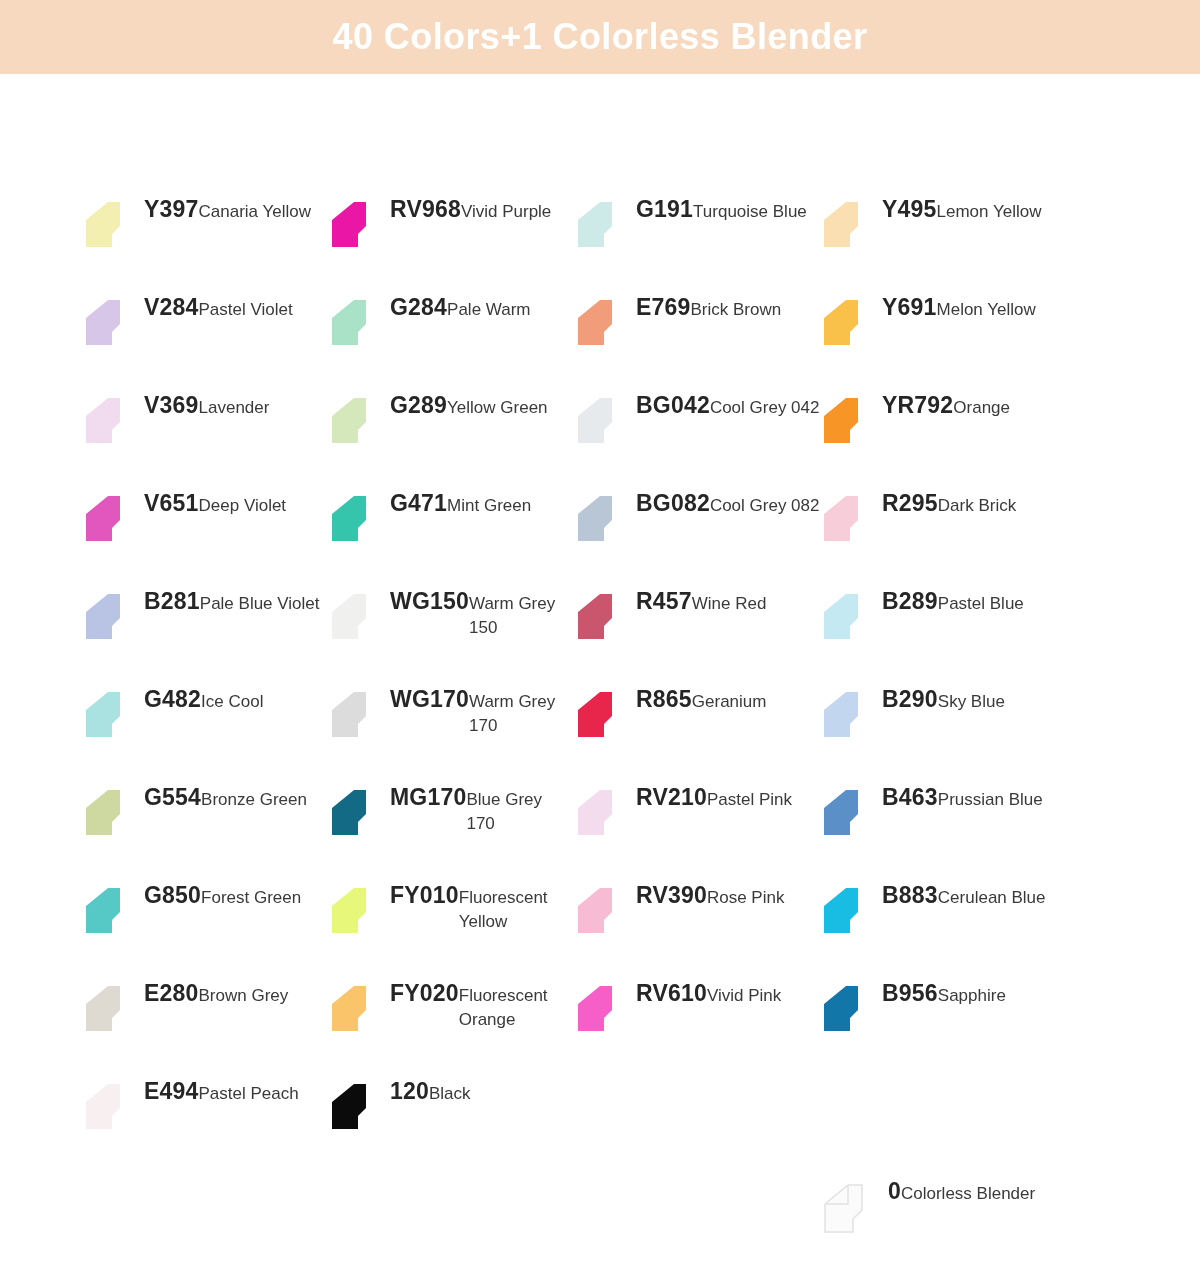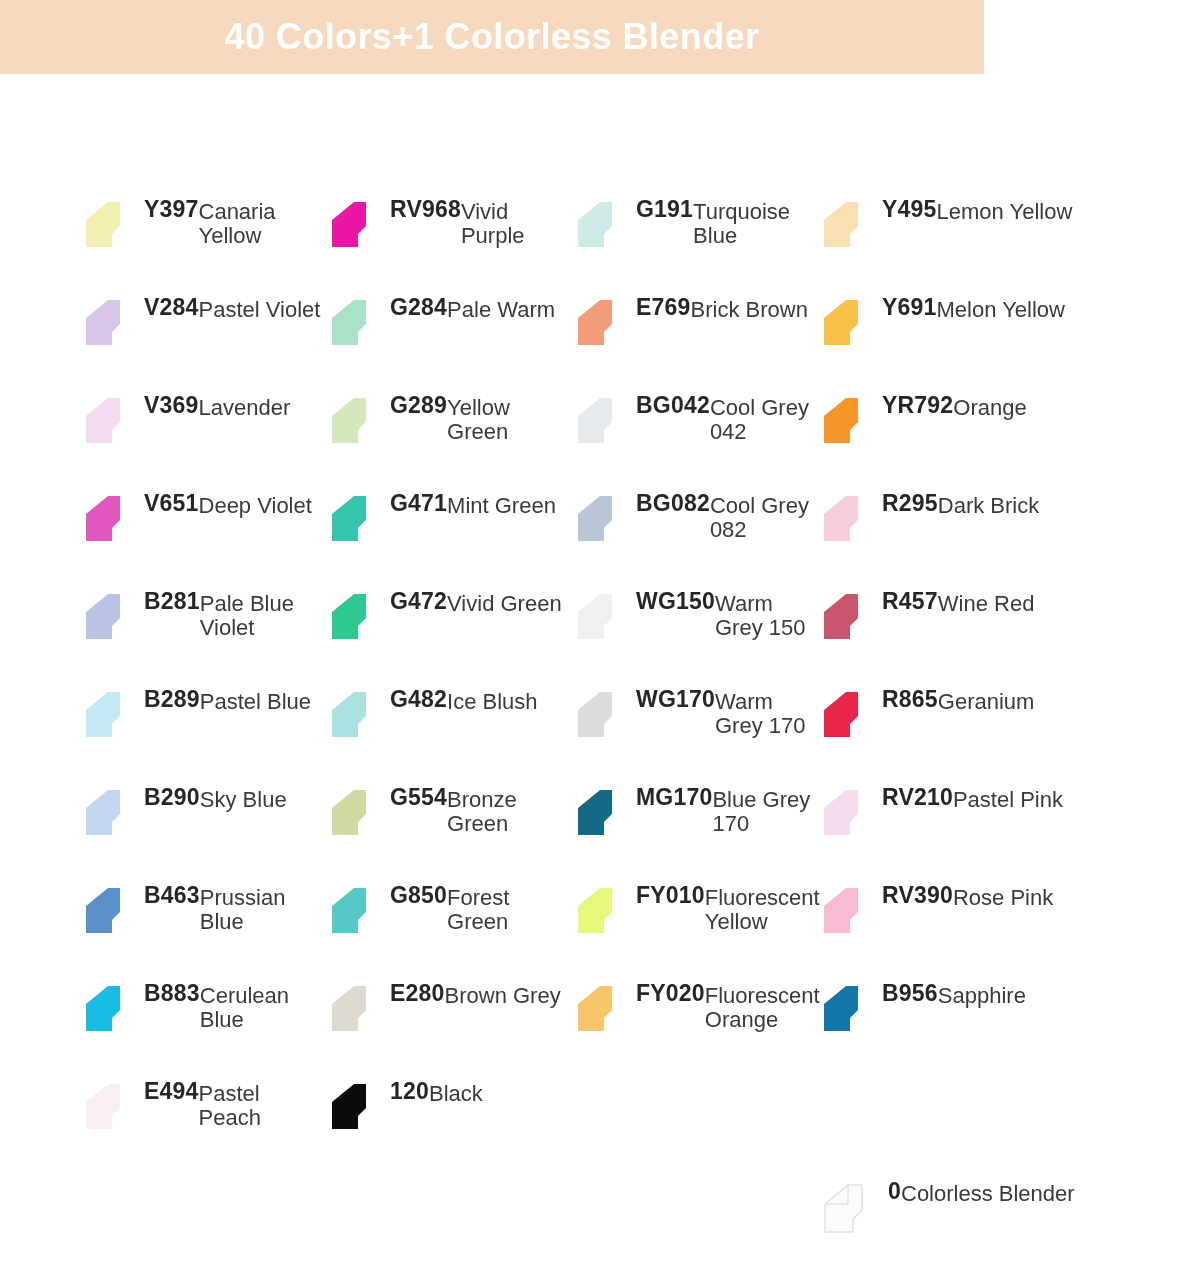--- a/index.html
+++ b/index.html
@@ -8,21 +8,21 @@
   }
   body {
     width: 1200px;
     height: 1262px;
     background: #ffffff;
     font-family: "Liberation Sans", sans-serif;
     color: #2b2b2b;
     overflow: hidden;
   }
   .header {
-    width: 984px;
+    width: 1200px;
     height: 74px;
     background: #f7d9bf;
     display: flex;
     align-items: center;
     justify-content: center;
   }
   .header-title {
     font-size: 36px;
     font-weight: bold;
     color: #ffffff;
@@ -59,21 +59,21 @@
   }
   .code {
     font-size: 23px;
     font-weight: bold;
     color: #262626;
     line-height: 26px;
     margin-top: 0px;
     letter-spacing: 0.2px;
   }
   .name {
-    font-size: 22px;
+    font-size: 17px;
     color: #3a3a3a;
     line-height: 24px;
     margin-top: 4px;
   }
   .blender-row {
     padding-left: 82px;
     margin-top: 2px;
   }
   .blender-cell {
     margin-left: 738px;
@@ -285,31 +285,20 @@
         </svg>
     </span>
     <span class="labels">
       <span class="code">B281</span>
       <span class="name">Pale Blue Violet</span>
     </span>
   </div>
   <div class="swatch-cell">
     <span class="nib">
       <svg width="50" height="48" viewBox="0 0 50 48">
-          <path d="M4 47 L4 20 L26 2 L38 2 L38 26 L30 34 L30 47 Z" fill="#2ec98f"></path>
-        </svg>
-    </span>
-    <span class="labels">
-      <span class="code">G472</span>
-      <span class="name">Vivid Green</span>
-    </span>
-  </div>
-  <div class="swatch-cell">
-    <span class="nib">
-      <svg width="50" height="48" viewBox="0 0 50 48">
           <path d="M4 47 L4 20 L26 2 L38 2 L38 26 L30 34 L30 47 Z" fill="#f0f0ee"></path>
         </svg>
     </span>
     <span class="labels">
       <span class="code">WG150</span>
       <span class="name">Warm Grey 150</span>
     </span>
   </div>
 
   <div class="swatch-cell">
@@ -335,21 +324,21 @@
     </span>
   </div>
   <div class="swatch-cell">
     <span class="nib">
       <svg width="50" height="48" viewBox="0 0 50 48">
           <path d="M4 47 L4 20 L26 2 L38 2 L38 26 L30 34 L30 47 Z" fill="#a9e2e0"></path>
         </svg>
     </span>
     <span class="labels">
       <span class="code">G482</span>
-      <span class="name">Ice Blush</span>
+      <span class="name">Ice Cool</span>
     </span>
   </div>
   <div class="swatch-cell">
     <span class="nib">
       <svg width="50" height="48" viewBox="0 0 50 48">
           <path d="M4 47 L4 20 L26 2 L38 2 L38 26 L30 34 L30 47 Z" fill="#dcdcdc"></path>
         </svg>
     </span>
     <span class="labels">
       <span class="code">WG170</span>
@@ -485,20 +474,31 @@
       <svg width="50" height="48" viewBox="0 0 50 48">
           <path d="M4 47 L4 20 L26 2 L38 2 L38 26 L30 34 L30 47 Z" fill="#f9c46a"></path>
         </svg>
     </span>
     <span class="labels">
       <span class="code">FY020</span>
       <span class="name">Fluorescent Orange</span>
     </span>
   </div>
 
+  <div class="swatch-cell">
+    <span class="nib">
+      <svg width="50" height="48" viewBox="0 0 50 48">
+          <path d="M4 47 L4 20 L26 2 L38 2 L38 26 L30 34 L30 47 Z" fill="#f75fc8"></path>
+        </svg>
+    </span>
+    <span class="labels">
+      <span class="code">RV610</span>
+      <span class="name">Vivid Pink</span>
+    </span>
+  </div>
   <div class="swatch-cell">
     <span class="nib">
       <svg width="50" height="48" viewBox="0 0 50 48">
           <path d="M4 47 L4 20 L26 2 L38 2 L38 26 L30 34 L30 47 Z" fill="#1277a8"></path>
         </svg>
     </span>
     <span class="labels">
       <span class="code">B956</span>
       <span class="name">Sapphire</span>
     </span>

